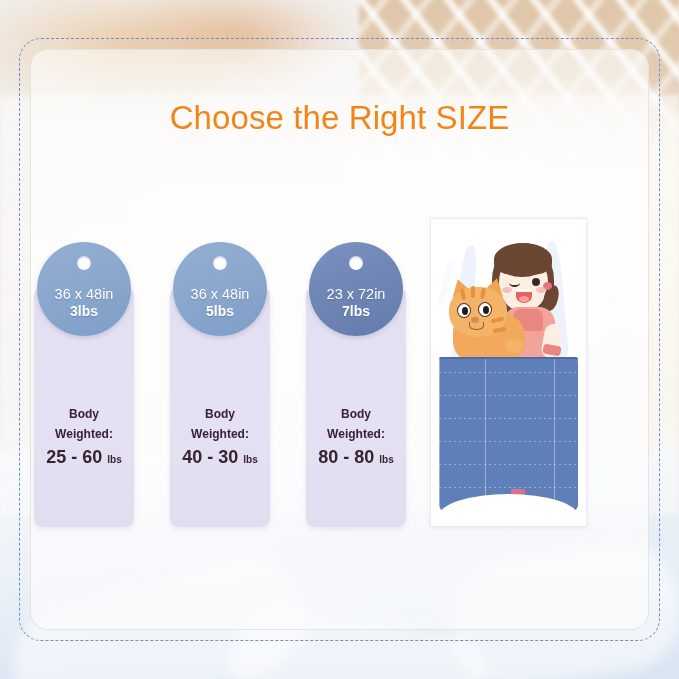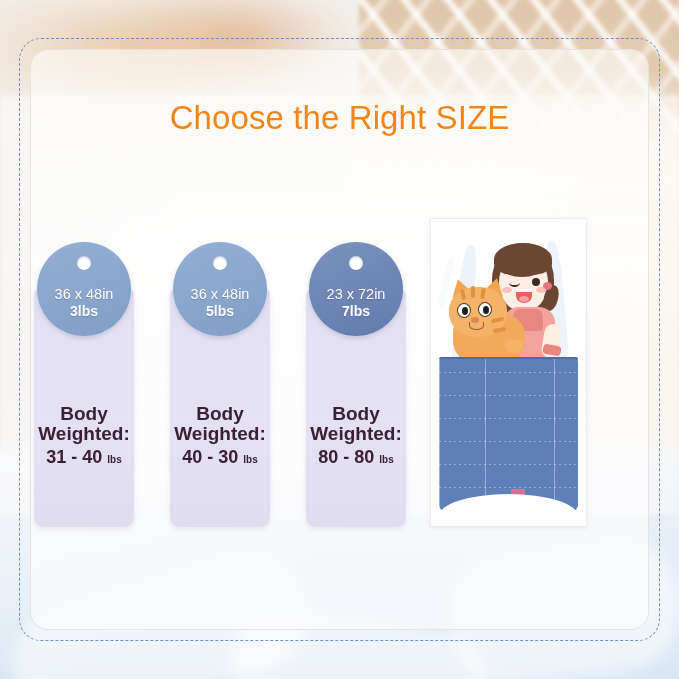--- a/index.html
+++ b/index.html
@@ -114,21 +114,21 @@
   }
   .tag-weight{
     position:absolute;left:0;right:0;top:61px;text-align:center;
     color:#ffffff;font-size:14px;font-weight:bold;line-height:17px;
     text-shadow:0 1px 1px rgba(60,80,120,.35);
   }
   .tag-text{
     position:absolute;left:0;right:0;top:162px;text-align:center;color:#3a2233;
   }
   .tag-text .l1,.tag-text .l2{
-    display:block;font-size:19px;font-weight:bold;line-height:20px;
+    display:block;font-size:12px;font-weight:bold;line-height:20px;
   }
   .tag-text .l3{
     display:block;font-size:18px;font-weight:bold;line-height:24px;margin-top:1px;
   }
   .tag-text .l3 .unit{font-size:10px;font-weight:bold;}
 
   
   .photo-card{
     position:absolute;left:430px;top:218px;width:155px;height:307px;
     background:#ffffff;border:1px solid #eceaea;
@@ -325,21 +325,21 @@
     <div class="tag" style="left:0px;">
       <div class="tag-body"></div>
       <div class="tag-circle" style="background:linear-gradient(160deg,#93aed3 0%, #8aa7cd 50%, #7f9dc6 100%);">
         <div class="tag-hole"></div>
         <div class="tag-size">36 x 48in</div>
         <div class="tag-weight">3lbs</div>
       </div>
       <div class="tag-text">
         <span class="l1">Body</span>
         <span class="l2">Weighted:</span>
-        <span class="l3"><span>31 - 40</span> <span class="unit">lbs</span></span>
+        <span class="l3"><span>25 - 60</span> <span class="unit">lbs</span></span>
       </div>
     </div>
 
     <div class="tag" style="left:136px;">
       <div class="tag-body"></div>
       <div class="tag-circle" style="background:linear-gradient(160deg,#93aed3 0%, #8aa7cd 50%, #7f9dc6 100%);">
         <div class="tag-hole"></div>
         <div class="tag-size">36 x 48in</div>
         <div class="tag-weight">5lbs</div>
       </div>

